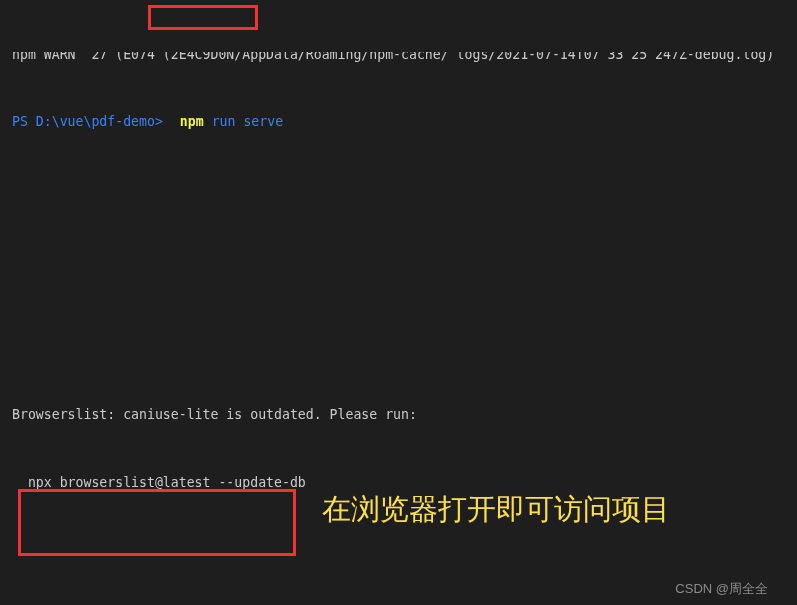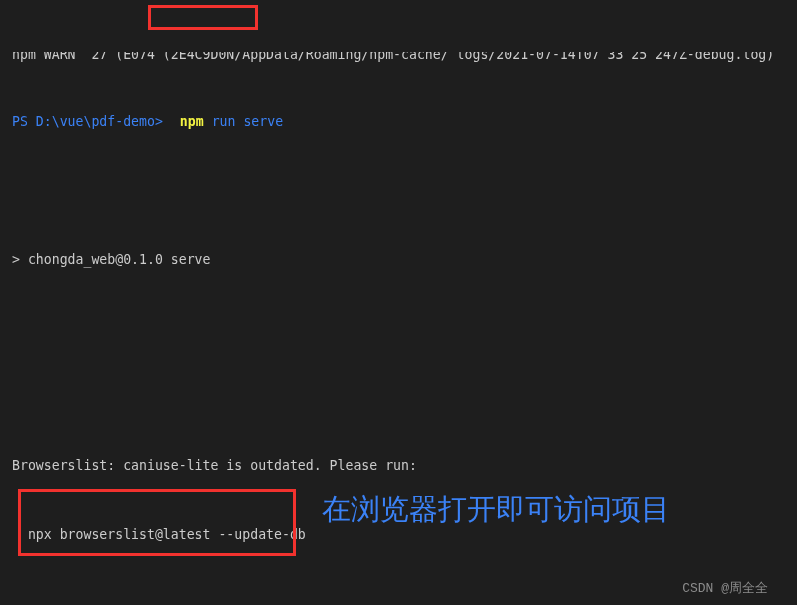--- a/index.html
+++ b/index.html
@@ -58,30 +58,30 @@
     height: 67px;
   }
 
   #annotation-cn {
     position: absolute;
     left: 322px;
     top: 492px;
     font-family: "DejaVu Sans", "Liberation Sans", sans-serif;
     font-size: 29px;
     line-height: 34px;
-    color: #3b82f6;
+    color: #fde047;
     font-weight: normal;
     white-space: pre;
   }
 
   #watermark {
     position: absolute;
     right: 13px;
     bottom: 8px;
-    font-family: Liberation Mono, monospace;
+    font-family: Liberation Sans, sans-serif;
     font-size: 13px;
     color: #8c8c8c;
     white-space: pre;
   }
 
   
   .line-cropped {
     height: 10px;
     overflow: hidden;
     position: relative;
@@ -98,21 +98,20 @@
 <div id="terminal">
 
   <div class="lines">
 
     <div class="line line-cropped"><span class="c-grey">npm WARN  27 (E074 (2E4C9D0N/AppData/Roaming/npm-cache/_logs/2021-07-14T07_33_25_247Z-debug.log)</span></div>
 
     <div class="line"><span class="c-white">PS D:\vue\pdf-demo&gt;</span><span class="c-ylight c-bold">npm</span><span class="c-white"> run serve</span></div>
 
     <div class="line">&nbsp;</div>
 
-    <div class="line"><span class="c-grey">&gt; chongda_web@0.1.0 serve</span></div>
 
 
     <div class="line">&nbsp;</div>
     <div class="line">&nbsp;</div>
 
     <div class="line"><span class="c-grey">Browserslist: caniuse-lite is outdated. Please run:</span></div>
 
     <div class="line"><span class="c-grey">  npx browserslist@latest --update-db</span></div>
 
     

